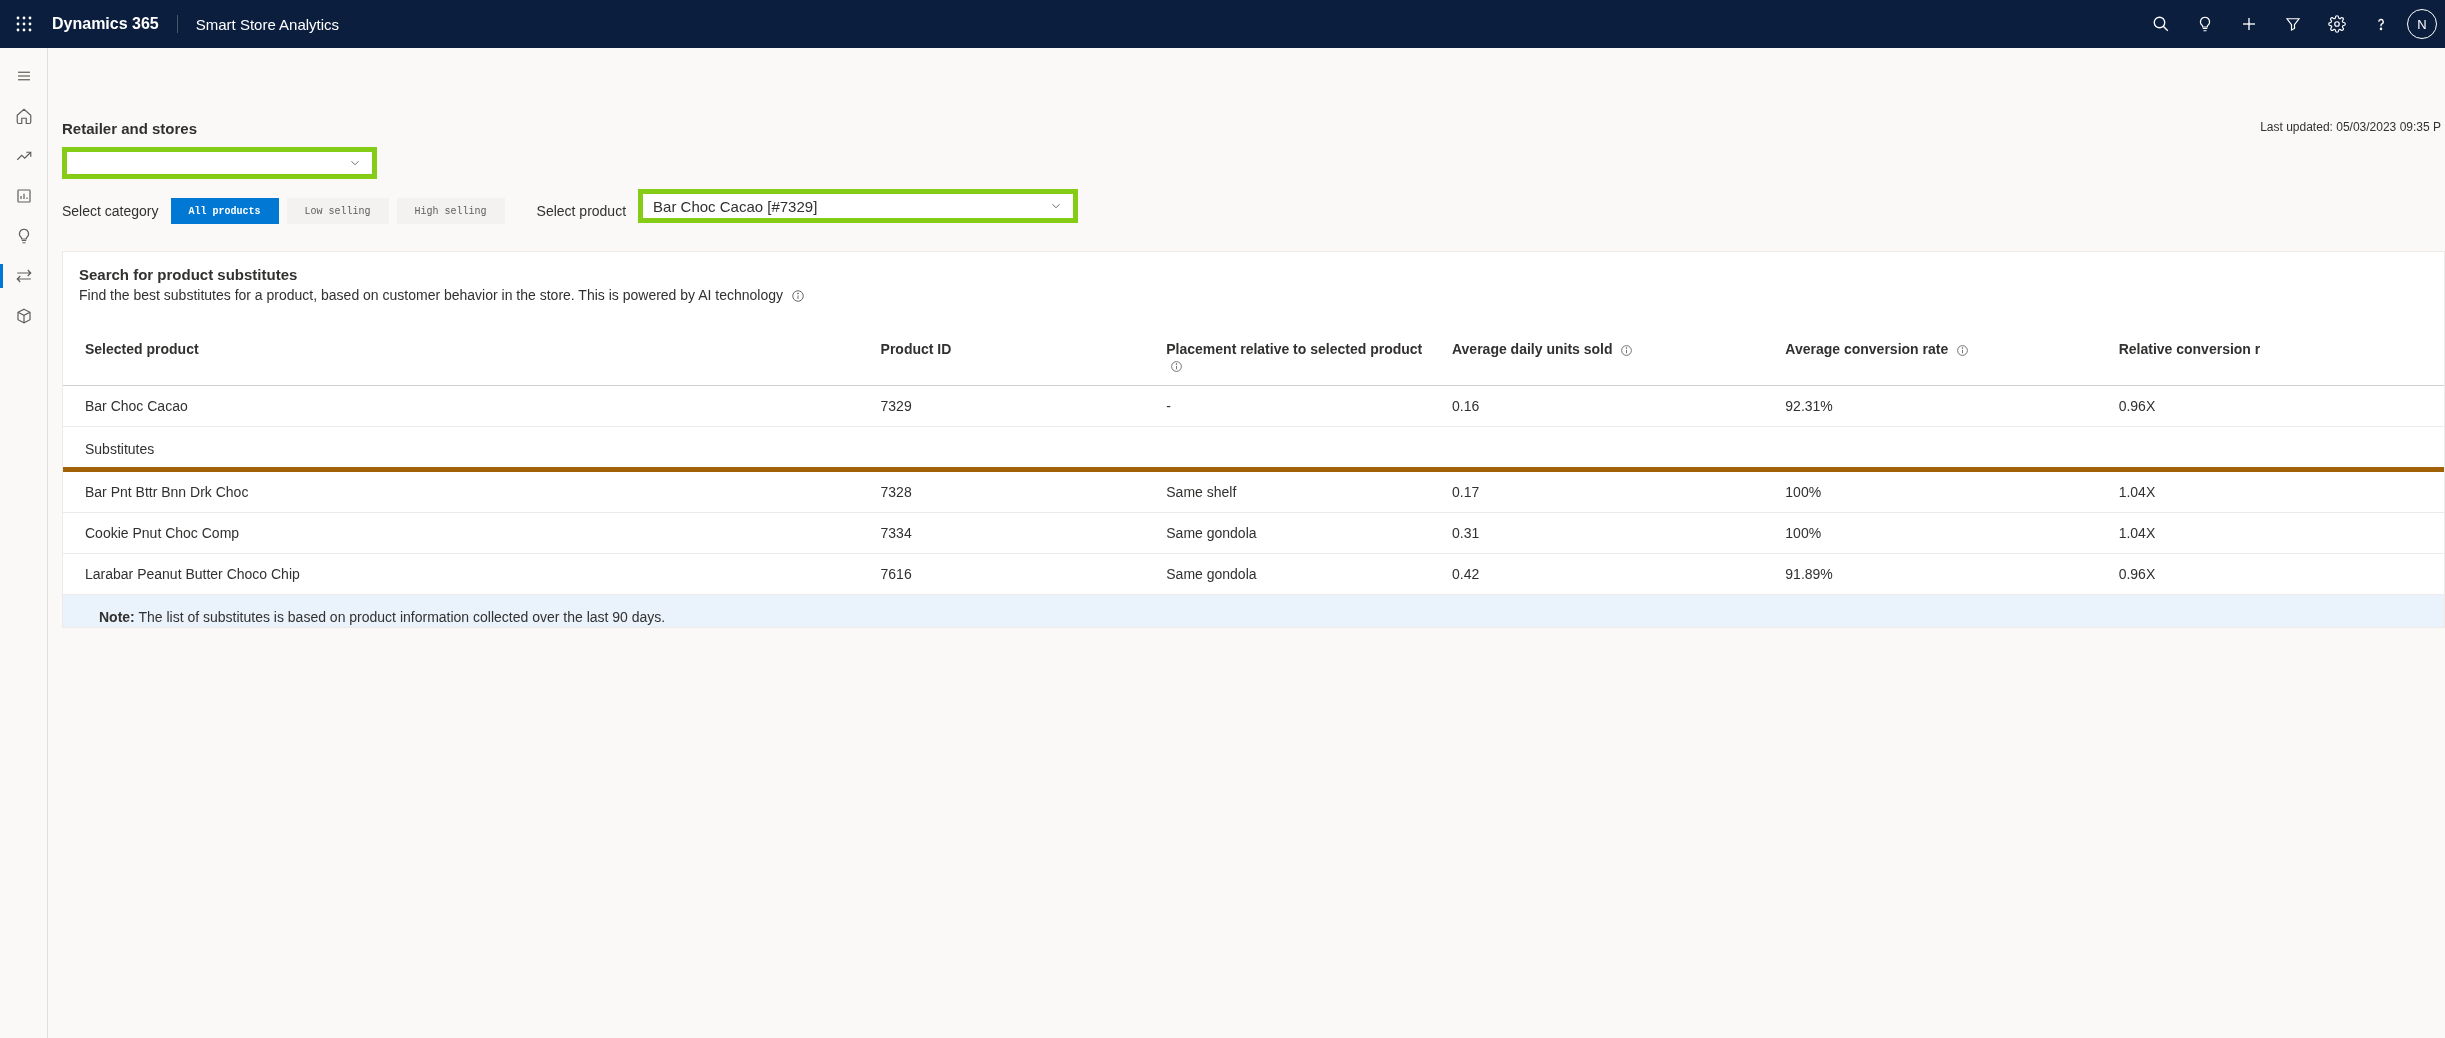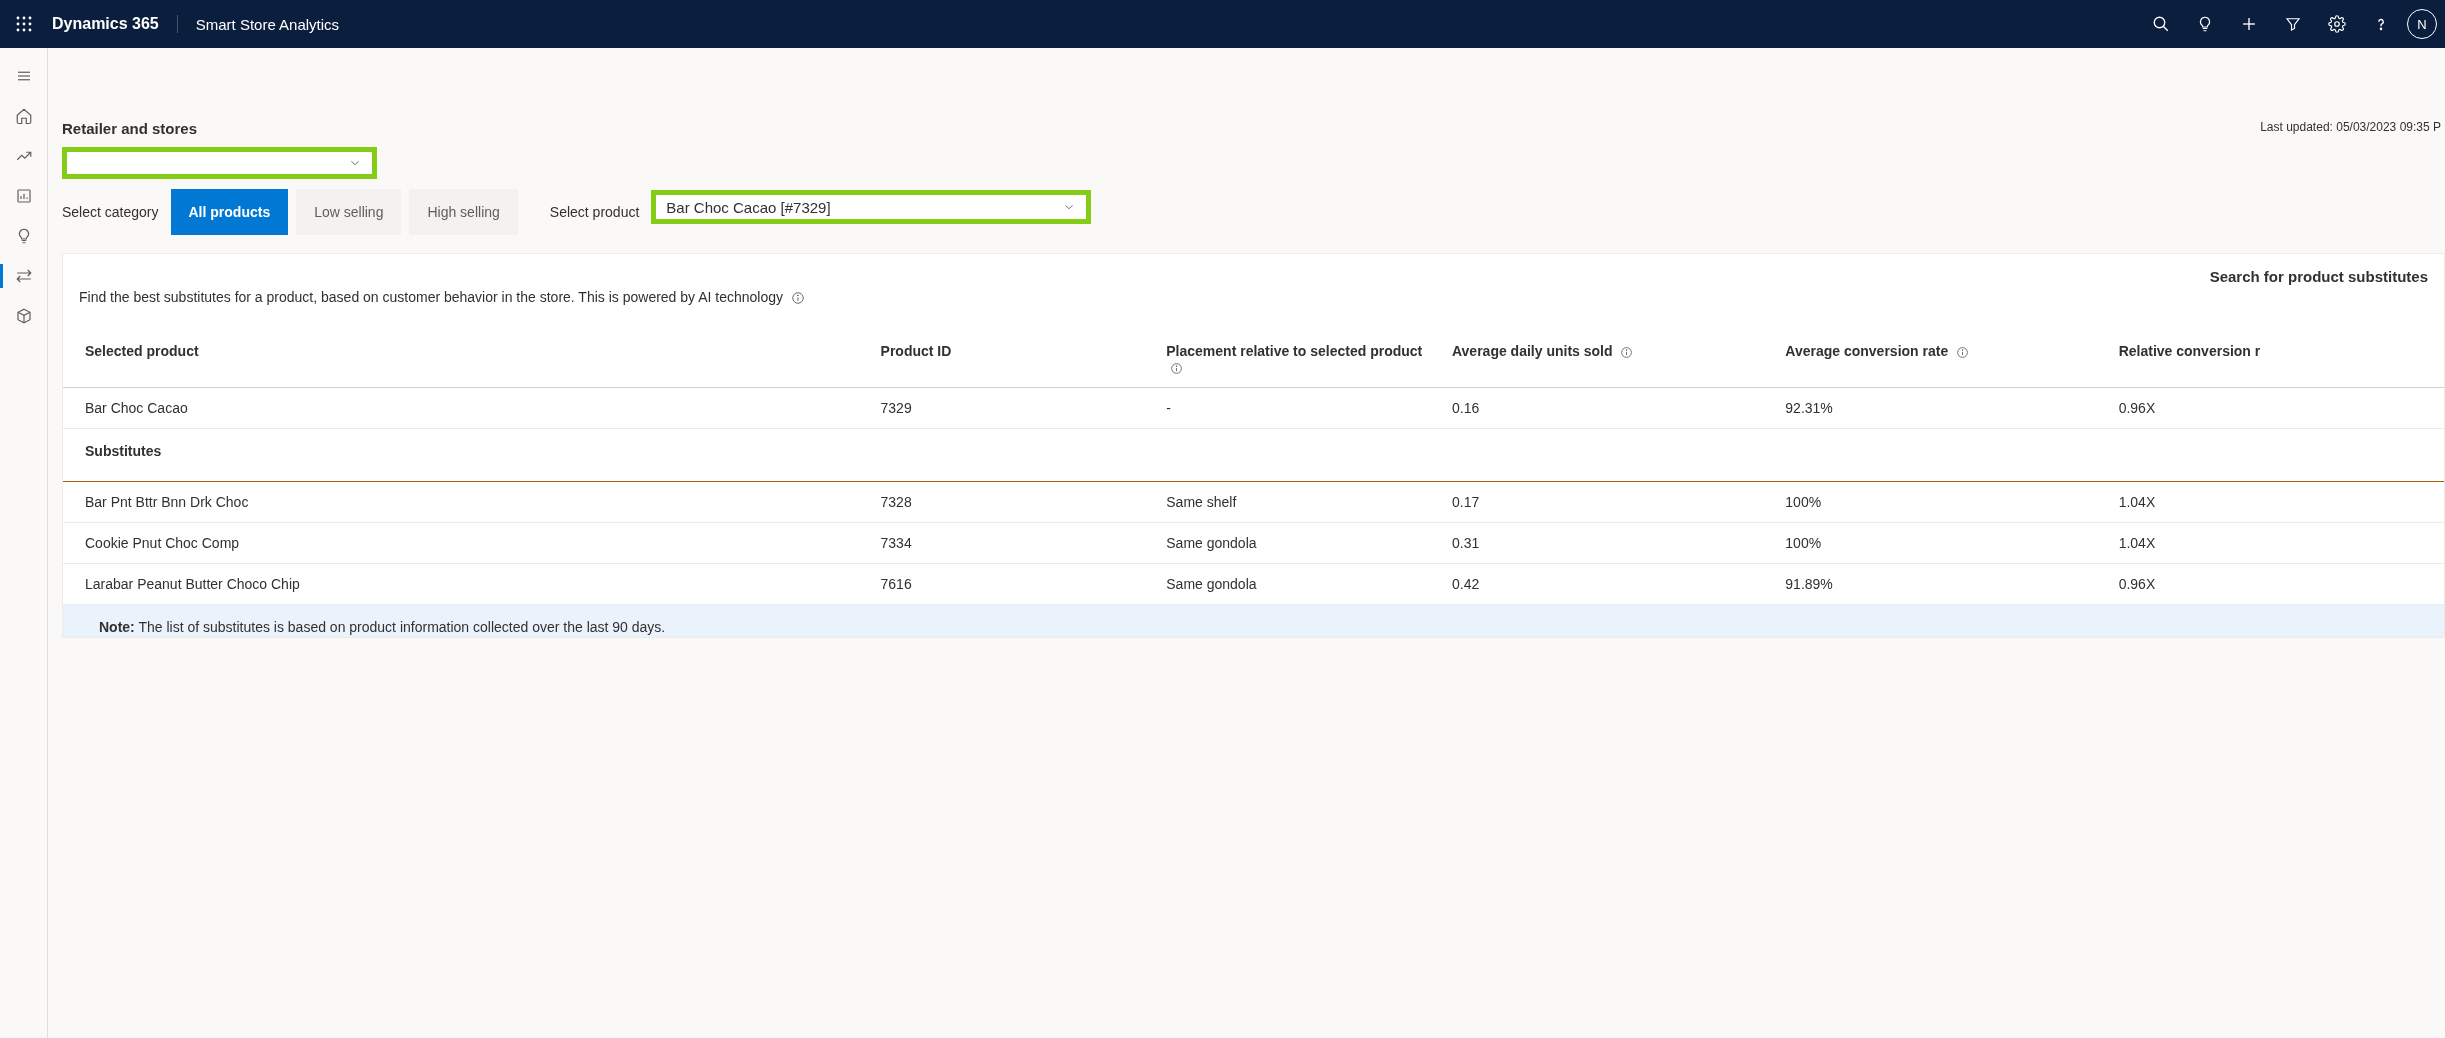--- a/index.html
+++ b/index.html
@@ -139,27 +139,28 @@
       align-items: center;
       gap: 8px;
       margin-bottom: 18px;
     }
     .filter-label {
       font-size: 14px;
       color: #323130;
       margin-right: 4px;
     }
     .filter-btn {
-      height: 46px;
+      height: 26px;
       padding: 0 18px;
       background: #f3f2f1;
       border: none;
       cursor: pointer;
-      font-size: 14px;
+      font-size: 10px;
       color: #605e5c;
+      font-family: Liberation Mono, monospace;
     }
     .filter-btn.active {
       background: #0078d4;
       color: #fff;
       font-weight: 600;
     }
     .filter-gap { width: 16px; }
 
     
     .card {
@@ -168,21 +169,20 @@
       padding: 14px 0 0 0;
       margin-right: 0;
     }
     .card-header {
       padding: 0 16px 8px 16px;
     }
     .card-title {
       font-weight: 600;
       font-size: 15px;
       margin-bottom: 4px;
-      text-align: right;
     }
     .card-desc {
       font-size: 14px;
       color: #323130;
     }
 
     
     table {
       width: 100%;
       border-collapse: collapse;
@@ -195,24 +195,24 @@
     }
     th {
       font-weight: 600;
       vertical-align: top;
       border-bottom: 1px solid #d2d0ce;
     }
     th:first-child, td:first-child { padding-left: 22px; }
     tbody tr { border-bottom: 1px solid #edebe9; }
     tbody tr:last-child { border-bottom: none; }
     .subhead-row td {
-      font-weight: 700;
-      border-bottom: 1px solid #a16207;
+      font-weight: 400;
+      border-bottom: 5px solid #a16207;
       padding-top: 14px;
-      padding-bottom: 22px;
+      padding-bottom: 10px;
     }
     .note-row {
       background: #eaf2fb;
     }
     .note-row td {
       padding: 14px 24px 2px 36px;
       font-size: 14px;
     }
     .note-row .note-label { font-weight: 600; }
 

